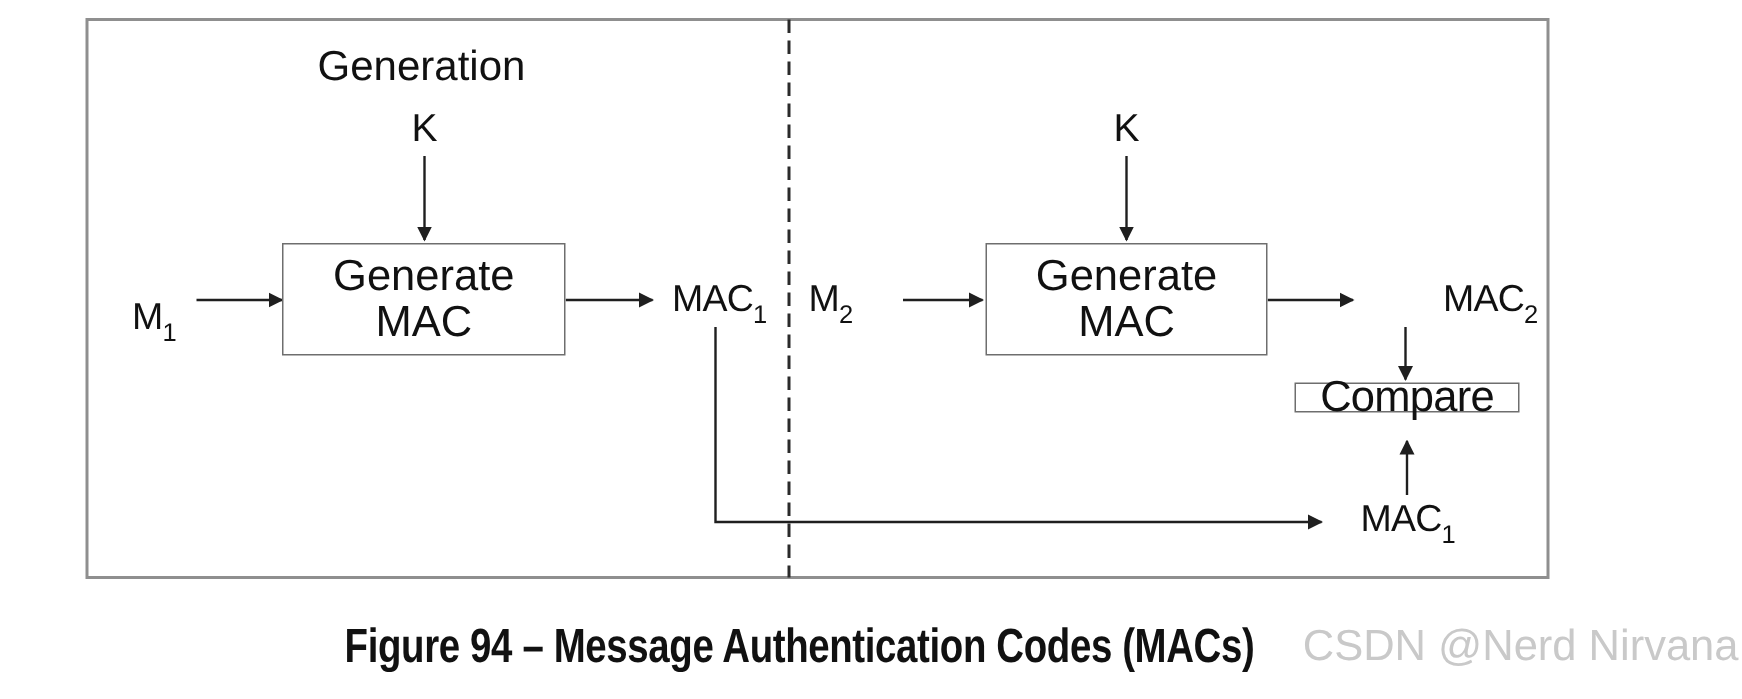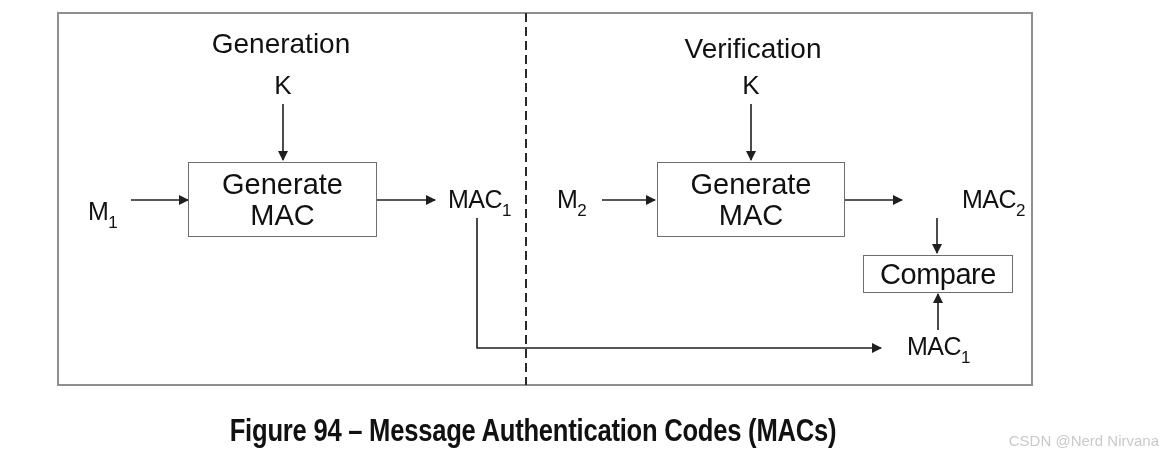--- a/index.html
+++ b/index.html
@@ -15,25 +15,25 @@
   svg.wires line.dashed{stroke:var(--divider);stroke-width:2;stroke-dasharray:9 5;}
   .label{position:absolute;white-space:nowrap;line-height:1.1;}
   .section-title{font-size:28px;width:200px;text-align:center;}
   .key-label{font-size:26px;width:48px;text-align:center;}
   .sym{font-size:25px;letter-spacing:-0.5px;}
   .sym sub{font-size:17px;position:relative;top:2px;letter-spacing:0;}
   .proc-box{position:absolute;border:1.5px solid var(--box-border);background:#fff;
     display:flex;flex-direction:column;align-items:center;justify-content:center;
     font-size:29px;line-height:31px;text-align:center;}
   .generate-box{width:189px;height:75px;}
-  .compare-box{left:863px;top:255px;width:150px;height:38px;letter-spacing:-0.5px;}
+  .compare-box{left:863px;top:255px;width:150px;height:20px;letter-spacing:-0.5px;}
   .caption{position:absolute;left:58px;top:413px;width:950px;text-align:center;
     font-size:32px;font-weight:bold;letter-spacing:-0.3px;line-height:34px;
     transform:scaleX(0.8);transform-origin:50% 50%;color:var(--text);}
-  .watermark{position:absolute;right:2px;top:432px;font-size:15px;color:var(--watermark);}
+  .watermark{position:absolute;right:2px;top:415px;font-size:29px;color:var(--watermark);}
 </style>
 </head>
 <body>
 
 <div class="stage">
 
   <div class="outer-box"></div>
 
   <svg class="wires" viewBox="0 0 1161 466">
     <defs>
@@ -55,23 +55,22 @@
 
   <div class="label section-title" style="left:181px;top:29px;">Generation</div>
   <div class="label key-label" style="left:259px;top:71px;">K</div>
   <div class="label sym" style="left:88px;top:198px;"><span>M</span><sub>1</sub></div>
   <div class="proc-box generate-box" style="left:188px;top:162px;">
     <span>Generate</span>
     <span>MAC</span>
   </div>
   <div class="label sym" style="left:448px;top:186px;"><span>MAC</span><sub>1</sub></div>
 
-  <div class="label section-title" style="left:653px;top:34px;">Verification</div>
   <div class="label key-label" style="left:727px;top:71px;">K</div>
-  <div class="label sym" style="left:557px;top:186px;"><span>M</span><sub>2</sub></div>
+  <div class="label sym" style="left:539px;top:186px;"><span>M</span><sub>2</sub></div>
   <div class="proc-box generate-box" style="left:657px;top:162px;width:188px;">
     <span>Generate</span>
     <span>MAC</span>
   </div>
   <div class="label sym" style="left:962px;top:186px;"><span>MAC</span><sub>2</sub></div>
   <div class="proc-box compare-box">Compare</div>
   <div class="label sym" style="left:907px;top:333px;"><span>MAC</span><sub>1</sub></div>
 
   <div class="caption">Figure 94 – Message Authentication Codes (MACs)</div>
   <div class="watermark">CSDN @Nerd Nirvana</div>

